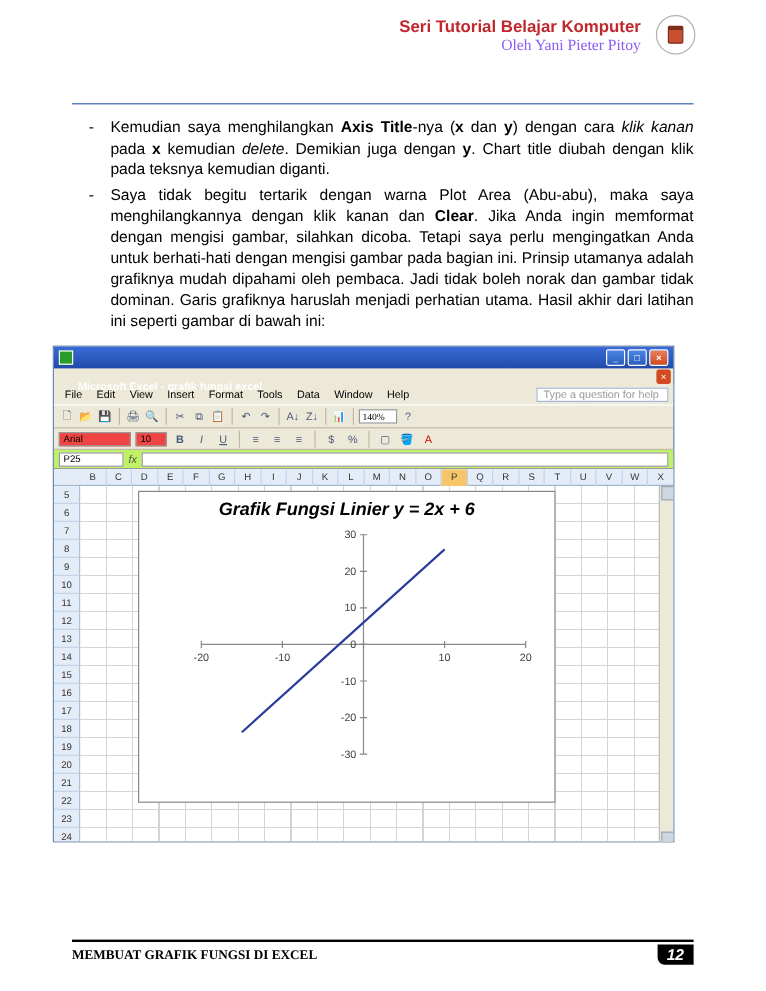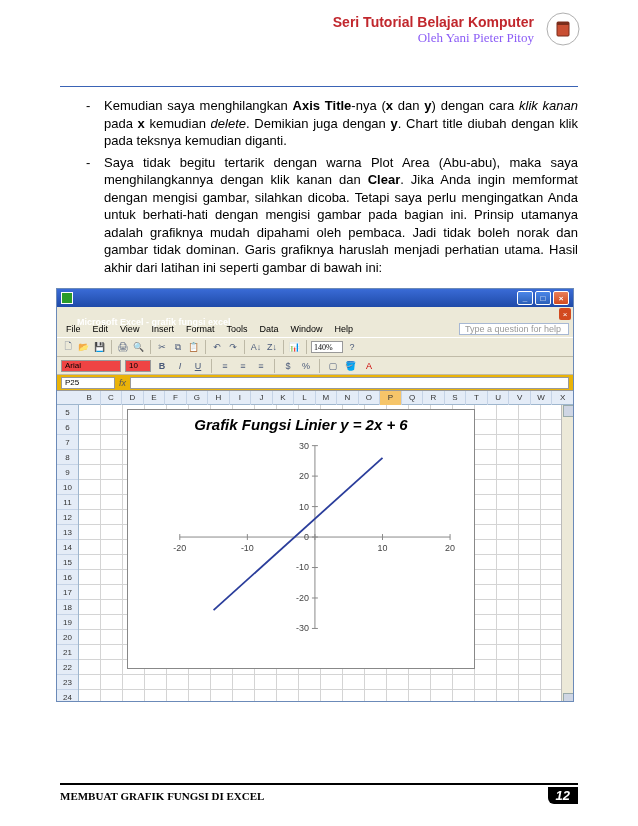--- a/index.html
+++ b/index.html
@@ -7,21 +7,21 @@
     width: 638px;
     height: 826px;
     background: #fff;
     font-family: Arial, sans-serif;
     font-size: 13px;
     color: #000;
     position: relative;
     overflow: hidden;
   }
   .page {
-    padding: 14px 60px 40px 56px;
+    padding: 14px 60px 40px 44px;
   }
   .header-row {
     text-align: right;
     margin-bottom: 2px;
     position: relative;
     padding-right: 44px;
   }
   .series-title {
     font-family: "Comic Sans MS", cursive, sans-serif;
     color: #c1272d;
@@ -148,21 +148,21 @@
   .font-box { width: 60px; } .size-box { width: 26px; }
   .close-doc-row {
     display: flex; justify-content: flex-end; padding: 0 2px; height: 14px;
     align-items: center;
   }
   .close-doc { width: 12px; height: 12px; background: #d24a1f; color:#fff;
     display:flex; align-items:center; justify-content:center; font-size:8px;
     border-radius: 2px;}
   .namebox-row {
     display: flex; align-items: center; padding: 2px 4px; gap: 4px;
-    height: 16px; background: #eab308; border-bottom: 1px solid #999;
+    height: 16px; background: #bef264; border-bottom: 1px solid #999;
   }
   .namebox {
     border: 1px solid #999; background: #fff; width: 54px; height: 12px;
     font-size: 8px; padding: 0 3px; display: flex; align-items: center;
   }
   .fx { font-style: italic; font-size: 9px; color:#555; }
   .formula-bar {
     border: 1px solid #999; background: #fff; flex:1; height: 12px;
   }
 

